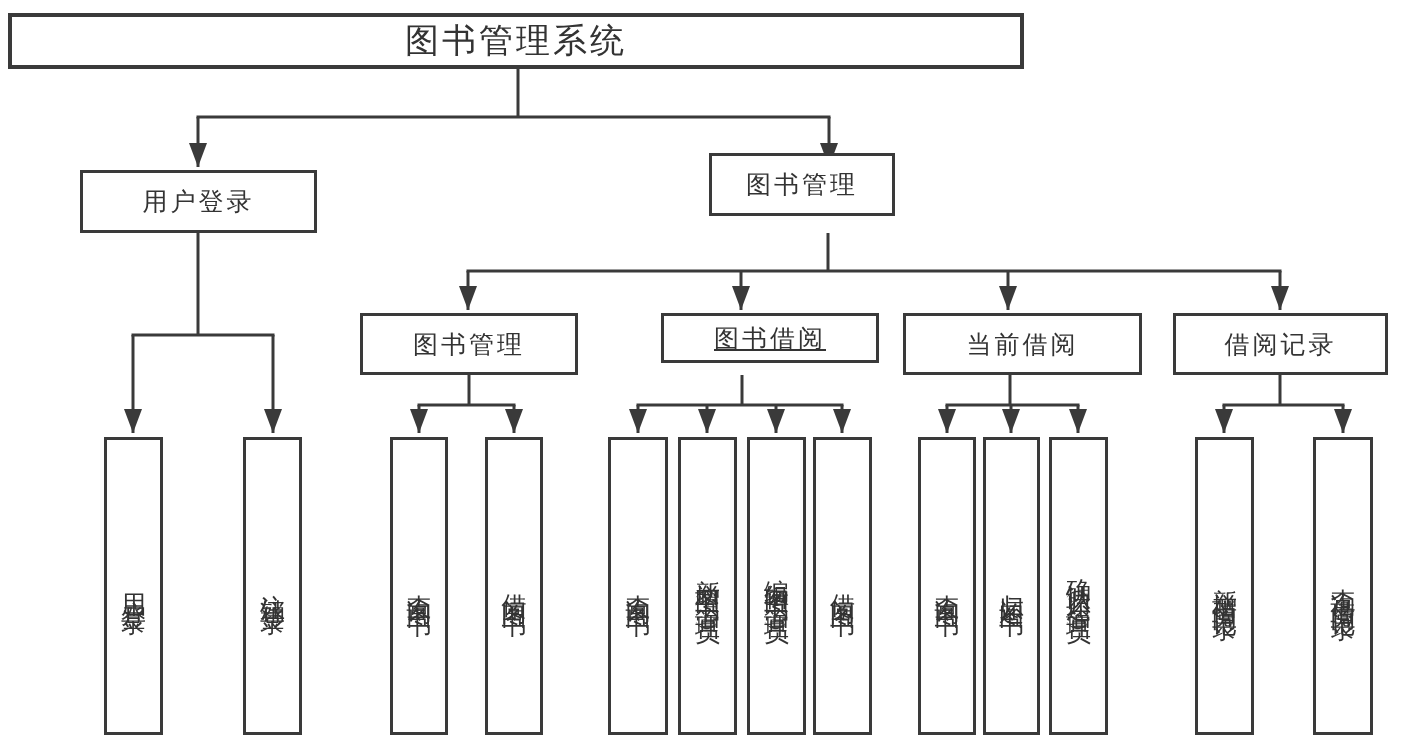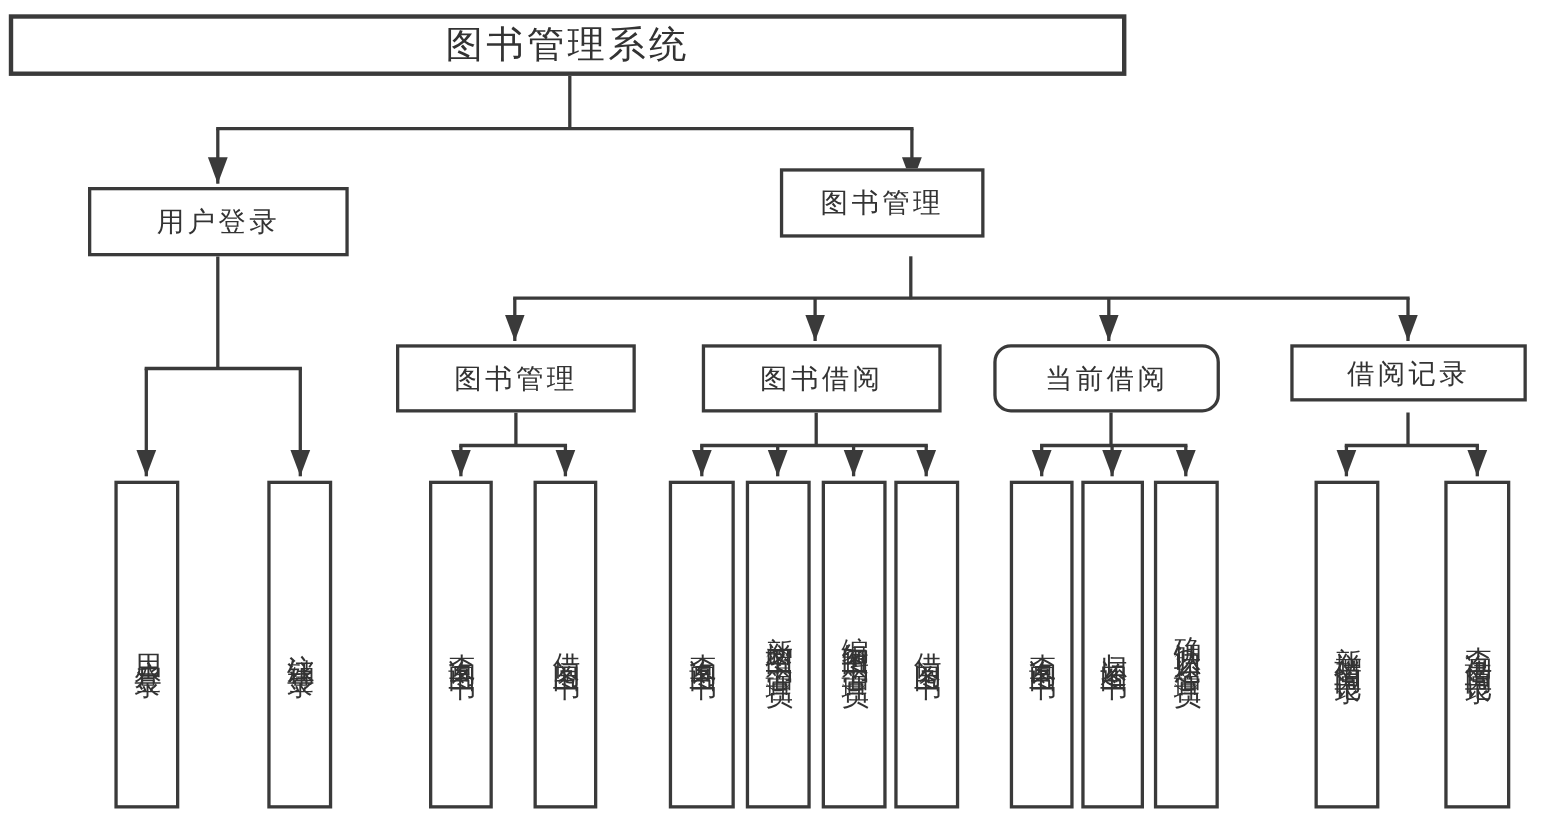--- a/index.html
+++ b/index.html
@@ -115,23 +115,23 @@
       <line x1="1343" y1="405" x2="1343" y2="433" marker-end="url(#arrow)"></line>
     </g>
   </svg>
 
   <div class="node h root" style="left:8px;top:13px;width:1016px;height:56px;">图书管理系统</div>
 
   <div class="node h" style="left:80px;top:170px;width:237px;height:63px;">用户登录</div>
   <div class="node h" style="left:709px;top:153px;width:186px;height:63px;">图书管理</div>
 
   <div class="node h" style="left:360px;top:313px;width:218px;height:62px;">图书管理</div>
-  <div class="node h" style="left:638px;top:313px;width:218px;height:62px;">图书借阅</div>
-  <div class="node h" style="left:903px;top:313px;width:206px;height:62px;border-radius:16px;">当前借阅</div>
-  <div class="node h" style="left:1173px;top:313px;width:215px;height:52px;">借阅记录</div>
+  <div class="node h" style="left:661px;top:313px;width:218px;height:50px;text-decoration:underline;">图书借阅</div>
+  <div class="node h" style="left:903px;top:313px;width:239px;height:62px;">当前借阅</div>
+  <div class="node h" style="left:1173px;top:313px;width:215px;height:62px;">借阅记录</div>
 
   <div class="node v" style="left:104px;top:437px;width:59px;height:298px;">用户登录</div>
   <div class="node v" style="left:243px;top:437px;width:59px;height:298px;">注销登录</div>
 
   <div class="node v" style="left:390px;top:437px;width:58px;height:298px;">查询图书</div>
   <div class="node v" style="left:485px;top:437px;width:58px;height:298px;">借阅图书</div>
 
   <div class="node v" style="left:608px;top:437px;width:60px;height:298px;">查询图书</div>
   <div class="node v" style="left:678px;top:437px;width:59px;height:298px;">新增图书（管理员）</div>
   <div class="node v" style="left:747px;top:437px;width:59px;height:298px;">编辑图书（管理员）</div>

